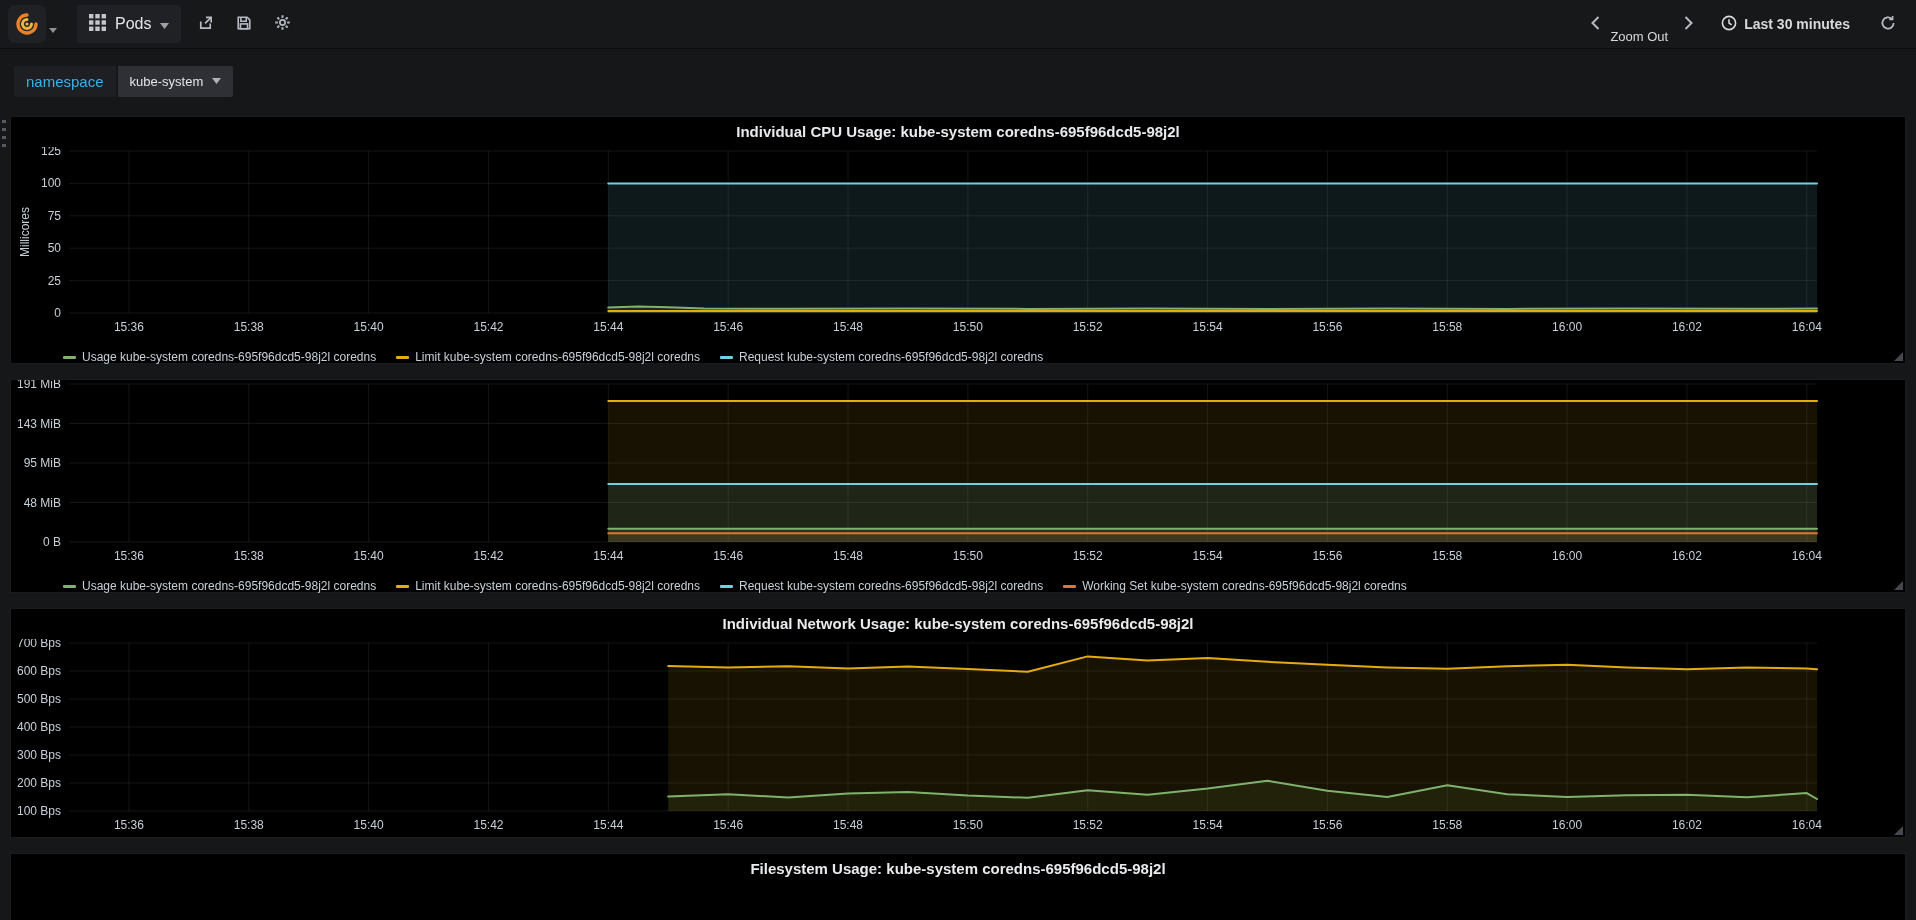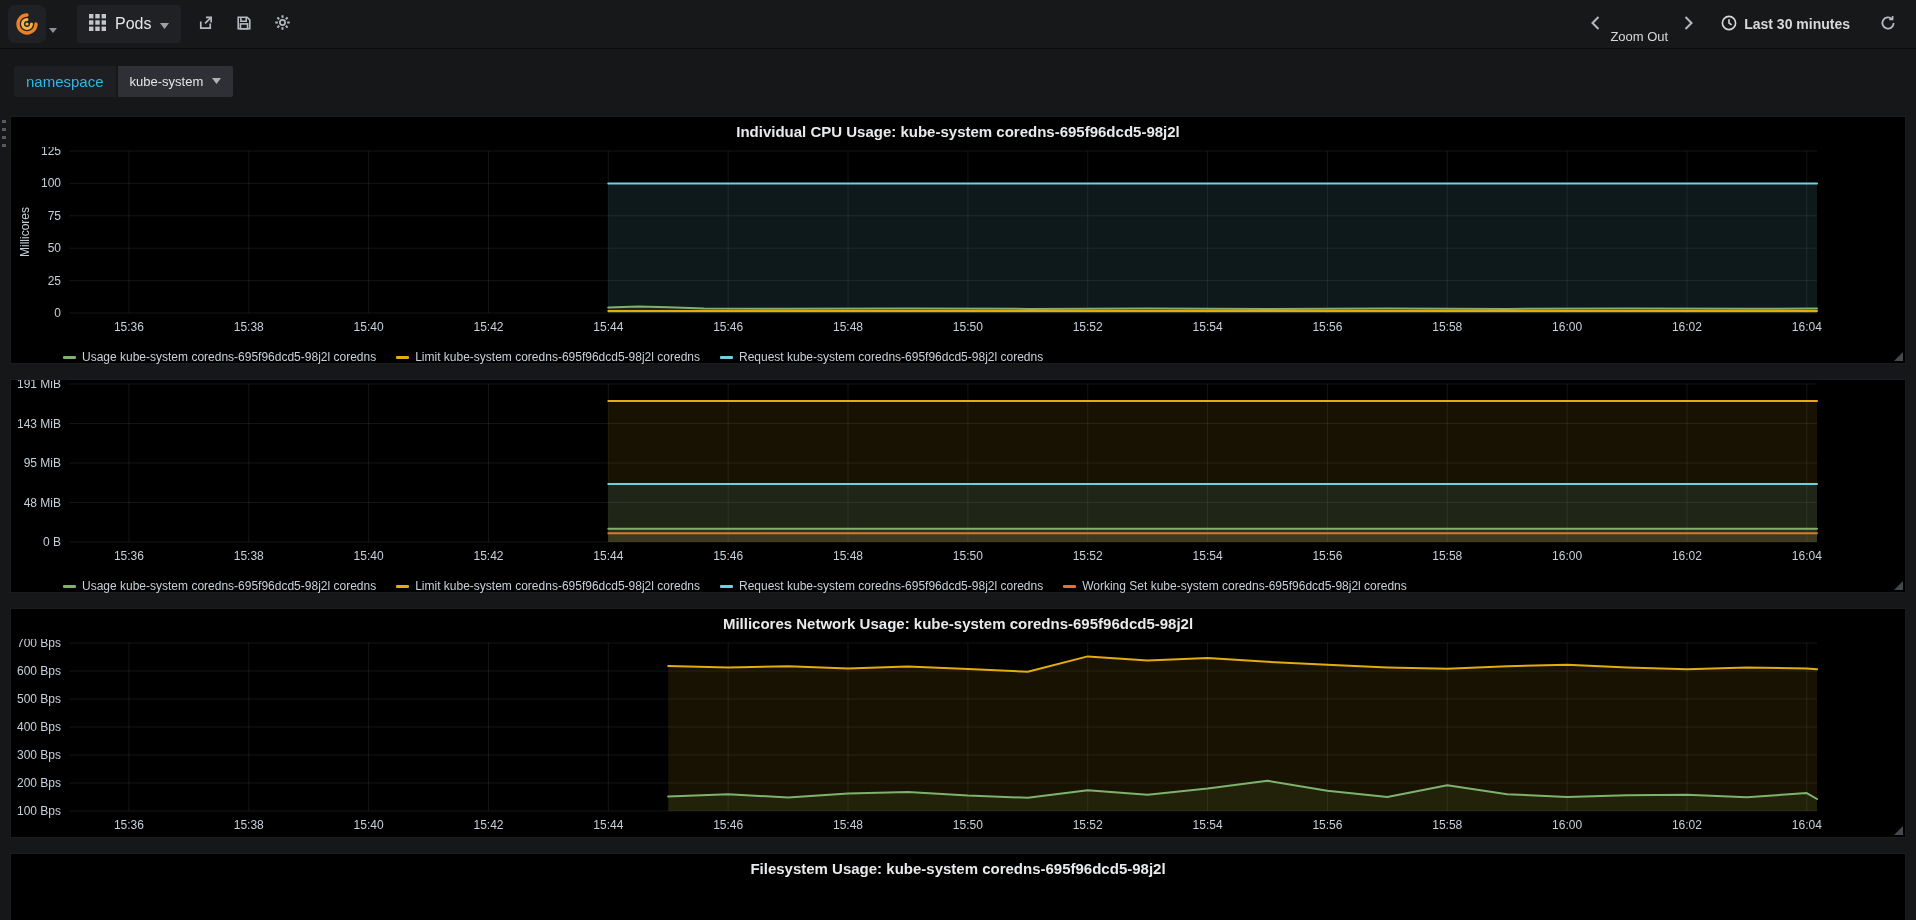--- a/index.html
+++ b/index.html
@@ -361,21 +361,21 @@
         </span>
         <span class="legend-item">
           <span class="legend-line" style="background: rgb(224, 117, 45);"></span>
           <span class="legend-text">Working Set kube-system coredns-695f96dcd5-98j2l coredns</span>
         </span>
       </div>
     <div class="resize-handle"></div>
   </div>
 
   <div class="panel">
-    <div class="panel-title">Millicores Network Usage: kube-system coredns-695f96dcd5-98j2l</div>
+    <div class="panel-title">Individual Network Usage: kube-system coredns-695f96dcd5-98j2l</div>
     <svg class="chart" width="1872" height="198">
         <line x1="111.92458004799451" y1="4" x2="111.92458004799451" y2="172" stroke="rgba(255,255,255,0.08)" stroke-width="1"></line>
         <text x="111.92458004799451" y="190" text-anchor="middle" class="tick-label">15:36</text>
         <line x1="231.77374014398353" y1="4" x2="231.77374014398353" y2="172" stroke="rgba(255,255,255,0.08)" stroke-width="1"></line>
         <text x="231.77374014398353" y="190" text-anchor="middle" class="tick-label">15:38</text>
         <line x1="351.6229002399726" y1="4" x2="351.6229002399726" y2="172" stroke="rgba(255,255,255,0.08)" stroke-width="1"></line>
         <text x="351.6229002399726" y="190" text-anchor="middle" class="tick-label">15:40</text>
         <line x1="471.47206033596154" y1="4" x2="471.47206033596154" y2="172" stroke="rgba(255,255,255,0.08)" stroke-width="1"></line>
         <text x="471.47206033596154" y="190" text-anchor="middle" class="tick-label">15:42</text>
         <line x1="591.3212204319506" y1="4" x2="591.3212204319506" y2="172" stroke="rgba(255,255,255,0.08)" stroke-width="1"></line>

